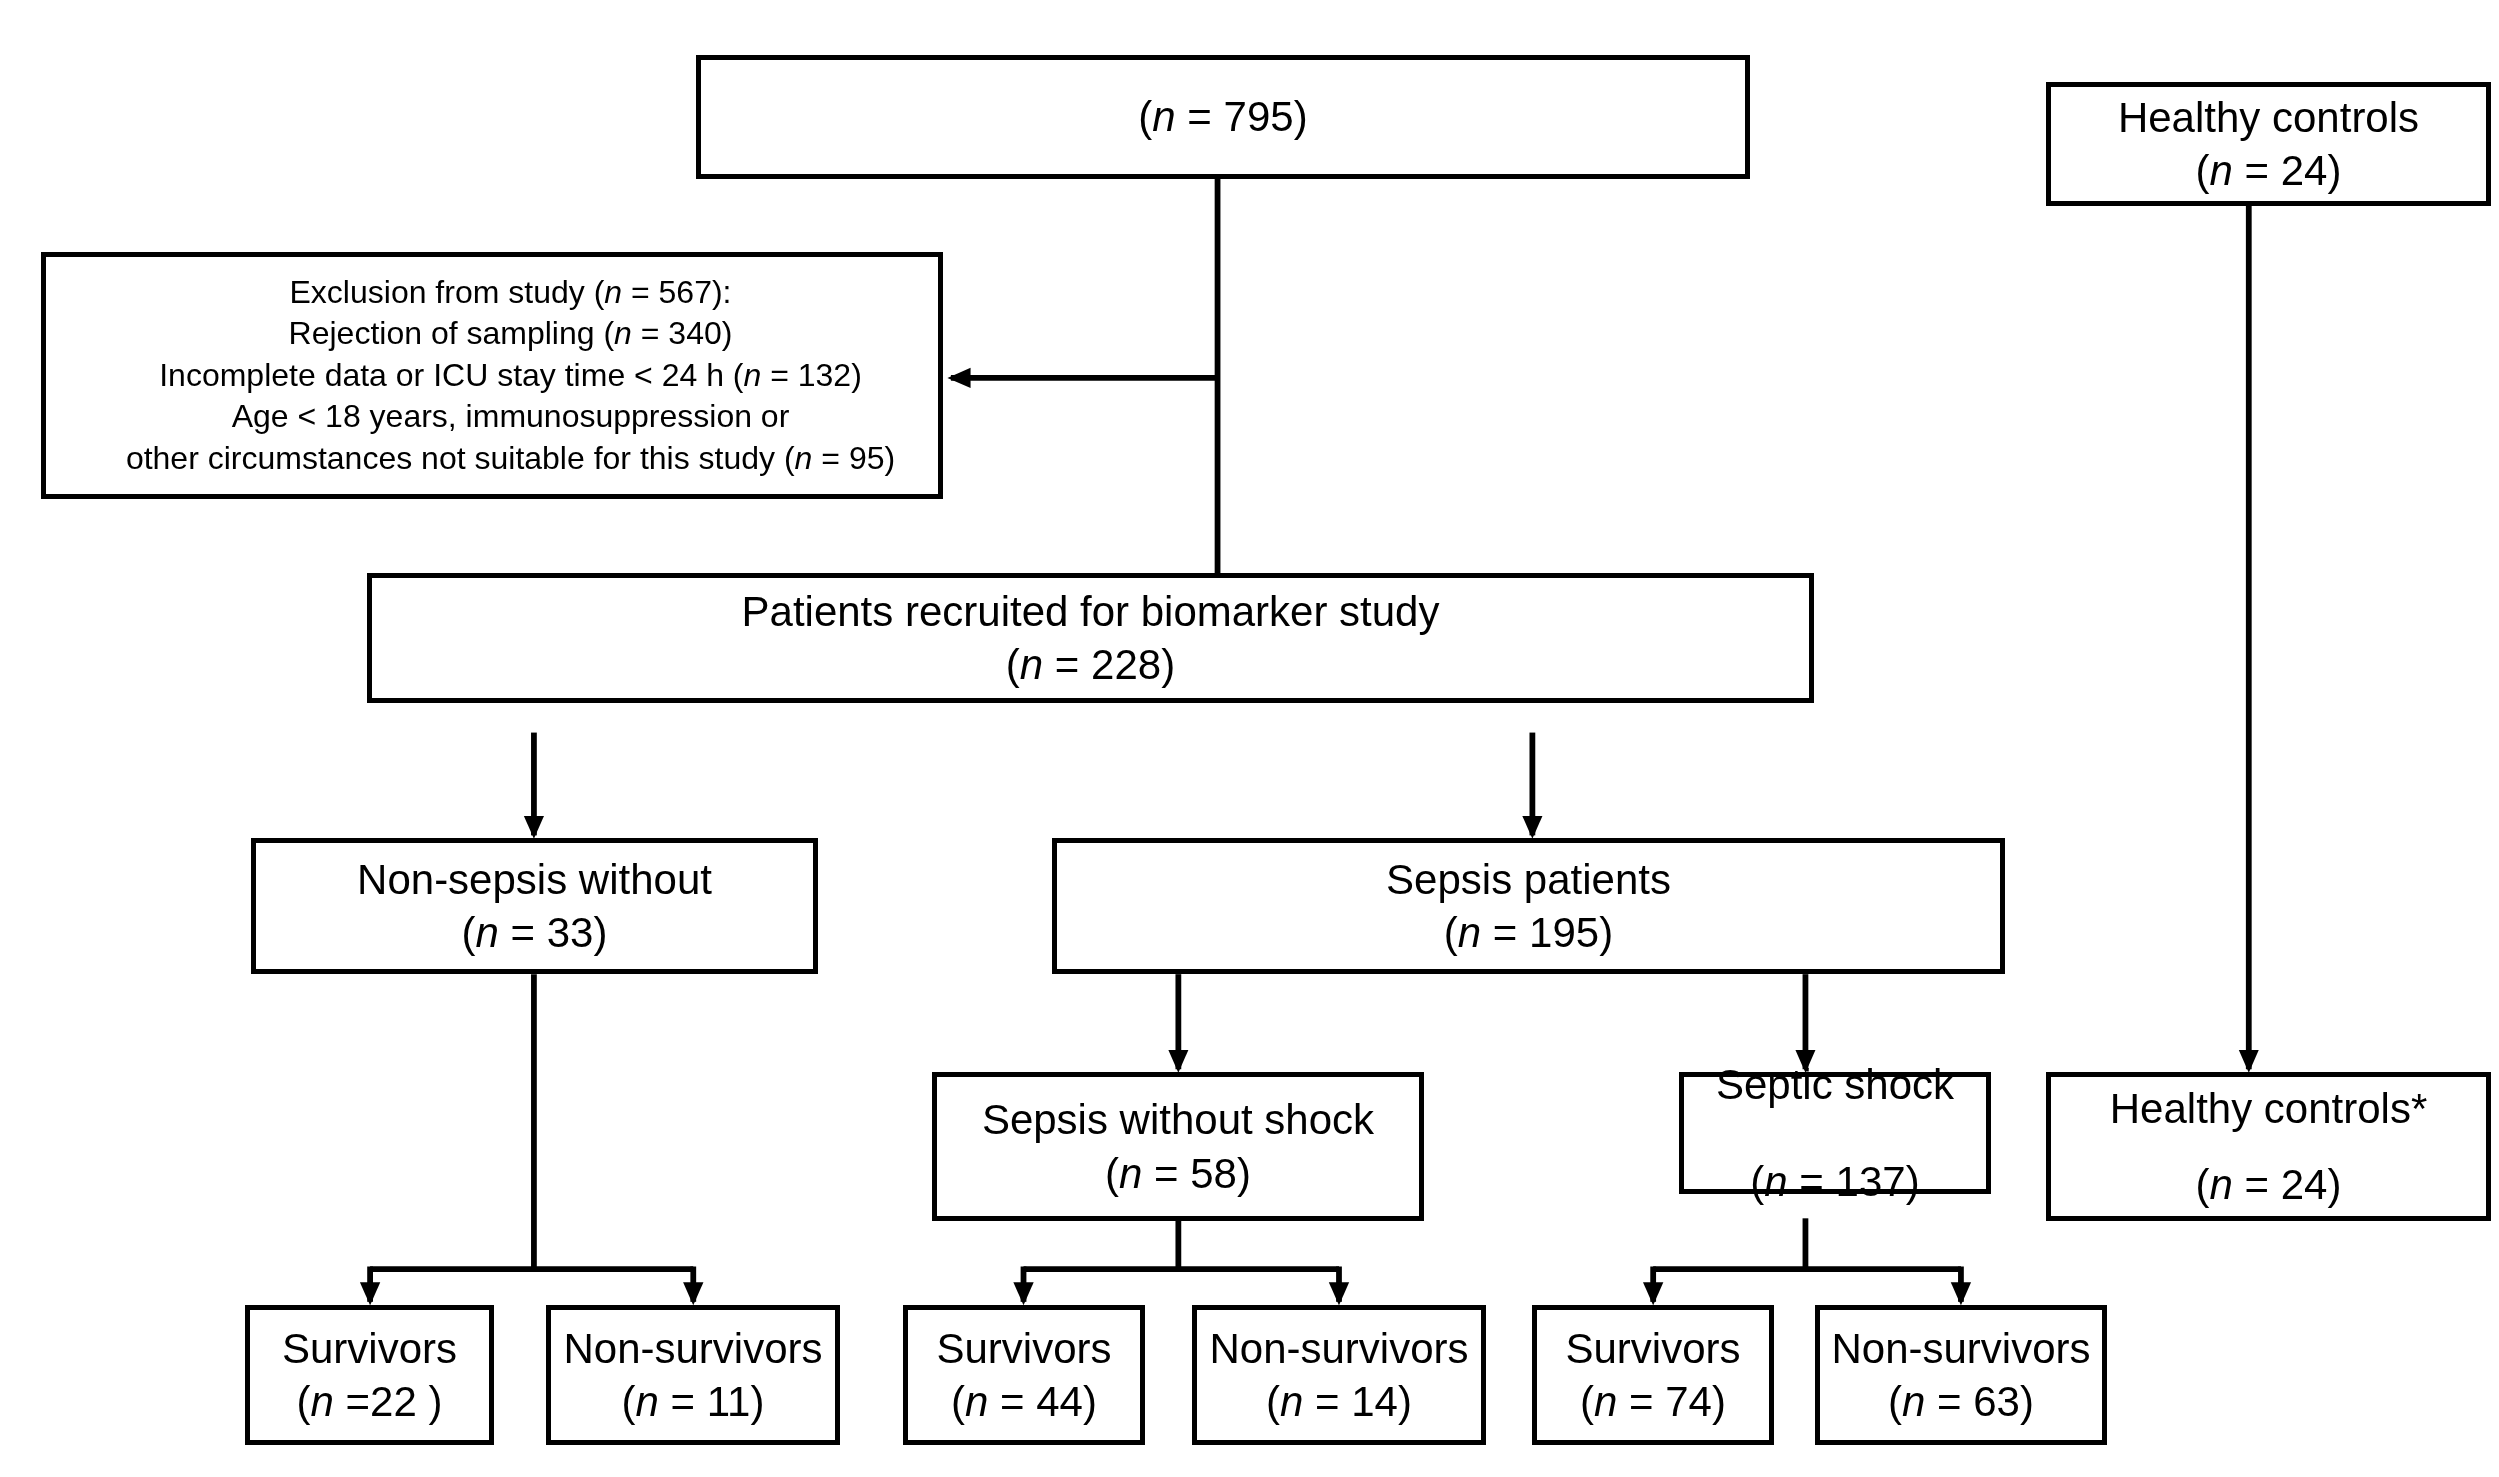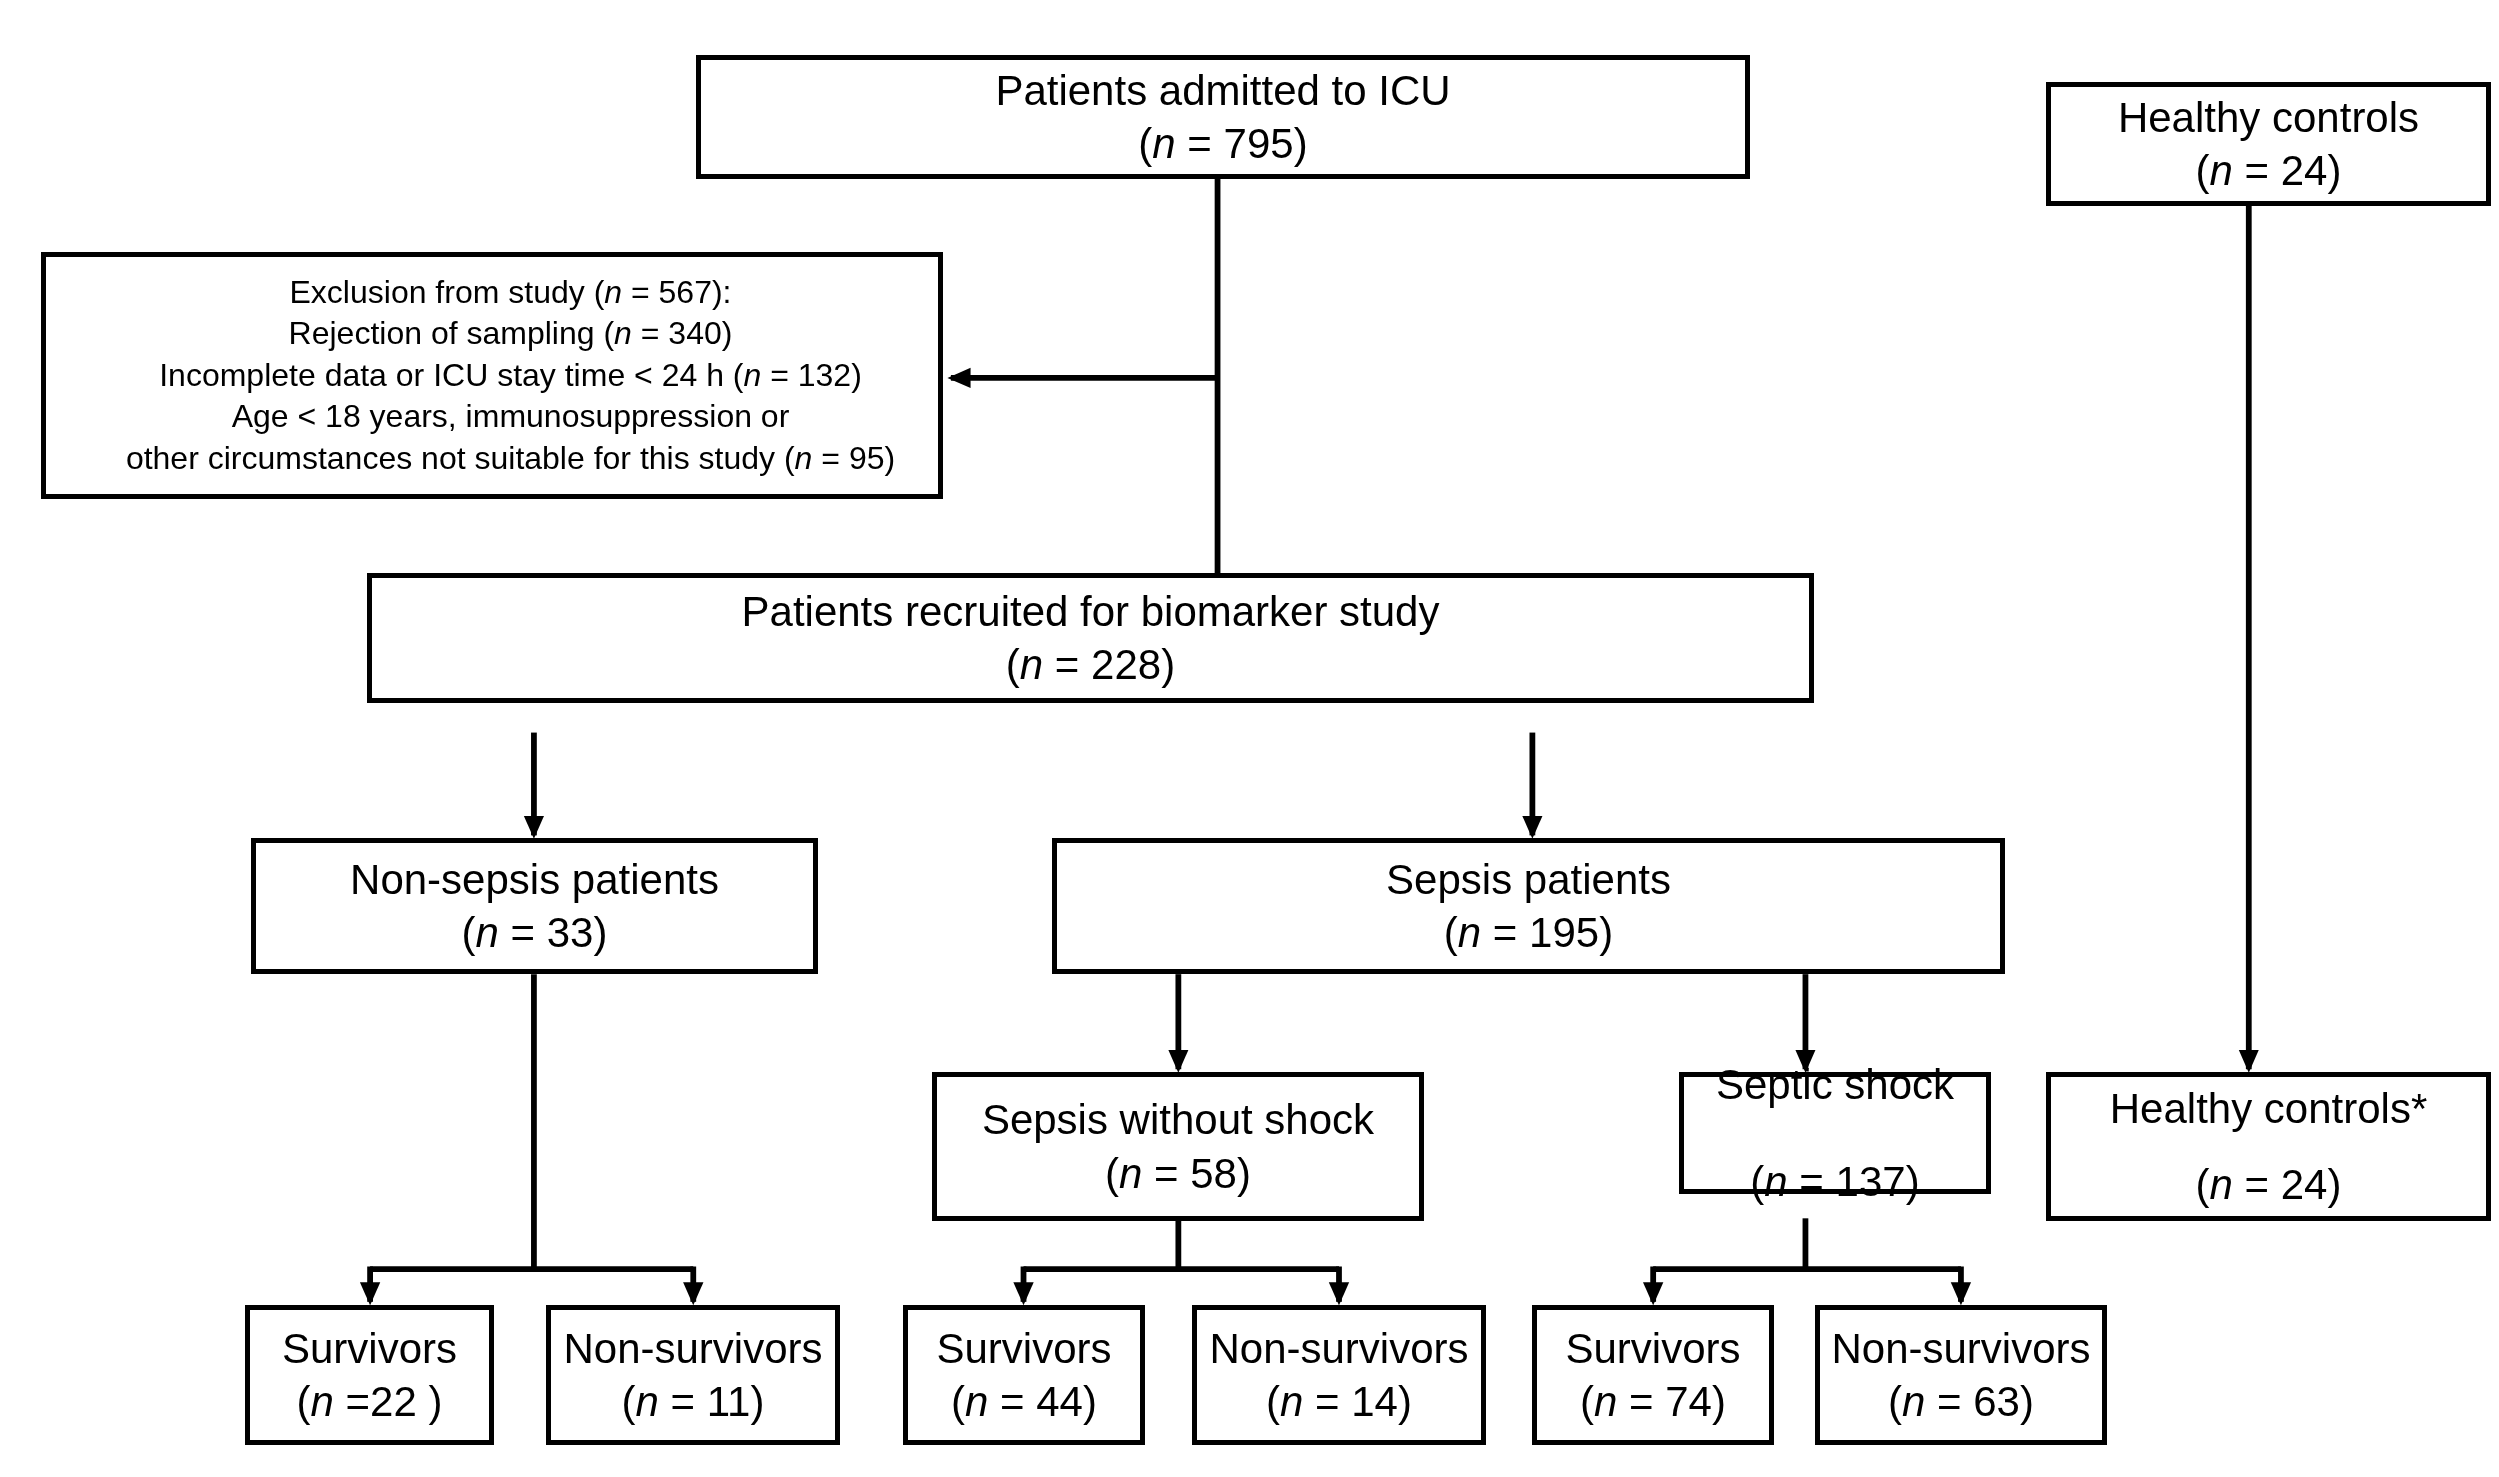--- a/index.html
+++ b/index.html
@@ -85,21 +85,20 @@
 
     <line x1="2810" y1="1896" x2="2810" y2="1979"></line>
     <line x1="2573" y1="1975" x2="3052" y2="1975"></line>
     <line x1="2573" y1="1971" x2="2573" y2="2026" marker-end="url(#arr)"></line>
     <line x1="3052" y1="1971" x2="3052" y2="2026" marker-end="url(#arr)"></line>
 
     <line x1="3500" y1="278" x2="3500" y2="1664" marker-end="url(#arr)"></line>
   </svg>
 
   <div class="box" id="box-icu">
-    <div>Patients admitted to ICU</div>
     <div>(<i>n</i> = 795)</div>
   </div>
 
   <div class="box" id="box-healthy-top">
     <div>Healthy controls</div>
     <div>(<i>n</i> = 24)</div>
   </div>
 
   <div class="box" id="box-exclusion">
     <div>Exclusion from study (<i>n</i> = 567):</div>
@@ -108,21 +107,21 @@
     <div>Age &lt; 18 years, immunosuppression or</div>
     <div>other circumstances not suitable for this study (<i>n</i> = 95)</div>
   </div>
 
   <div class="box" id="box-recruited">
     <div>Patients recruited for biomarker study</div>
     <div>(<i>n</i> = 228)</div>
   </div>
 
   <div class="box" id="box-nonsepsis">
-    <div>Non-sepsis patients</div>
+    <div>Non-sepsis without</div>
     <div>(<i>n</i> = 33)</div>
   </div>
 
   <div class="box" id="box-sepsis">
     <div>Sepsis patients</div>
     <div>(<i>n</i> = 195)</div>
   </div>
 
   <div class="box" id="box-sepsiswo">
     <div>Sepsis without shock</div>

